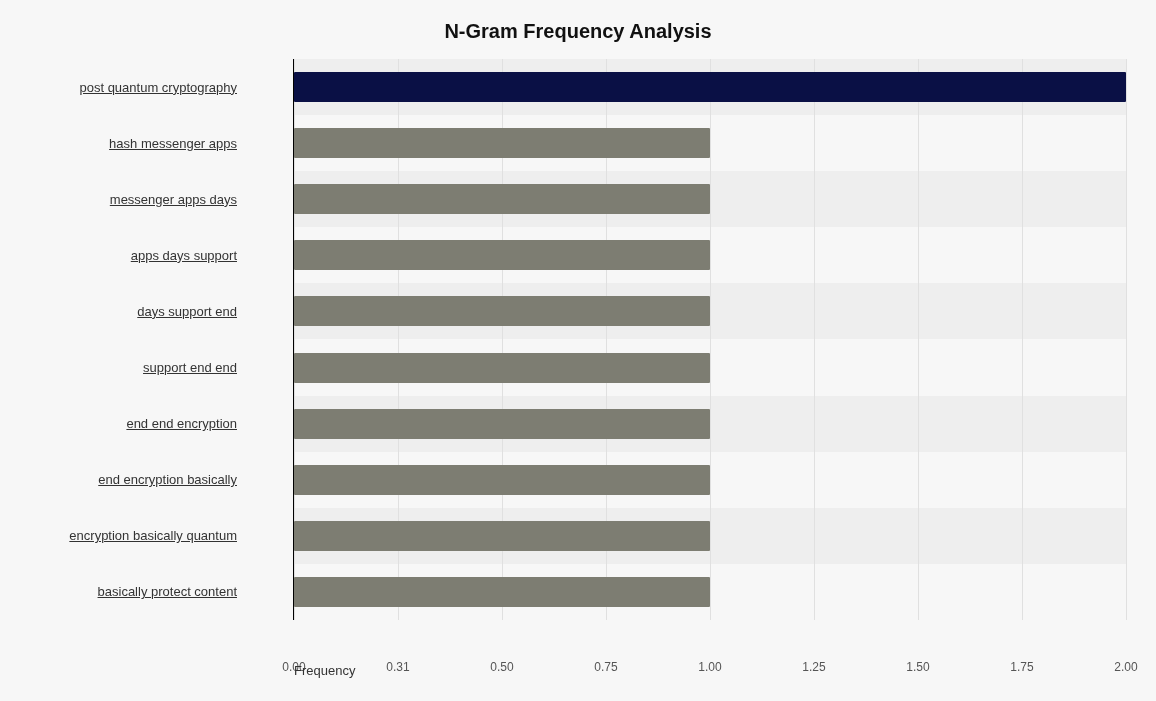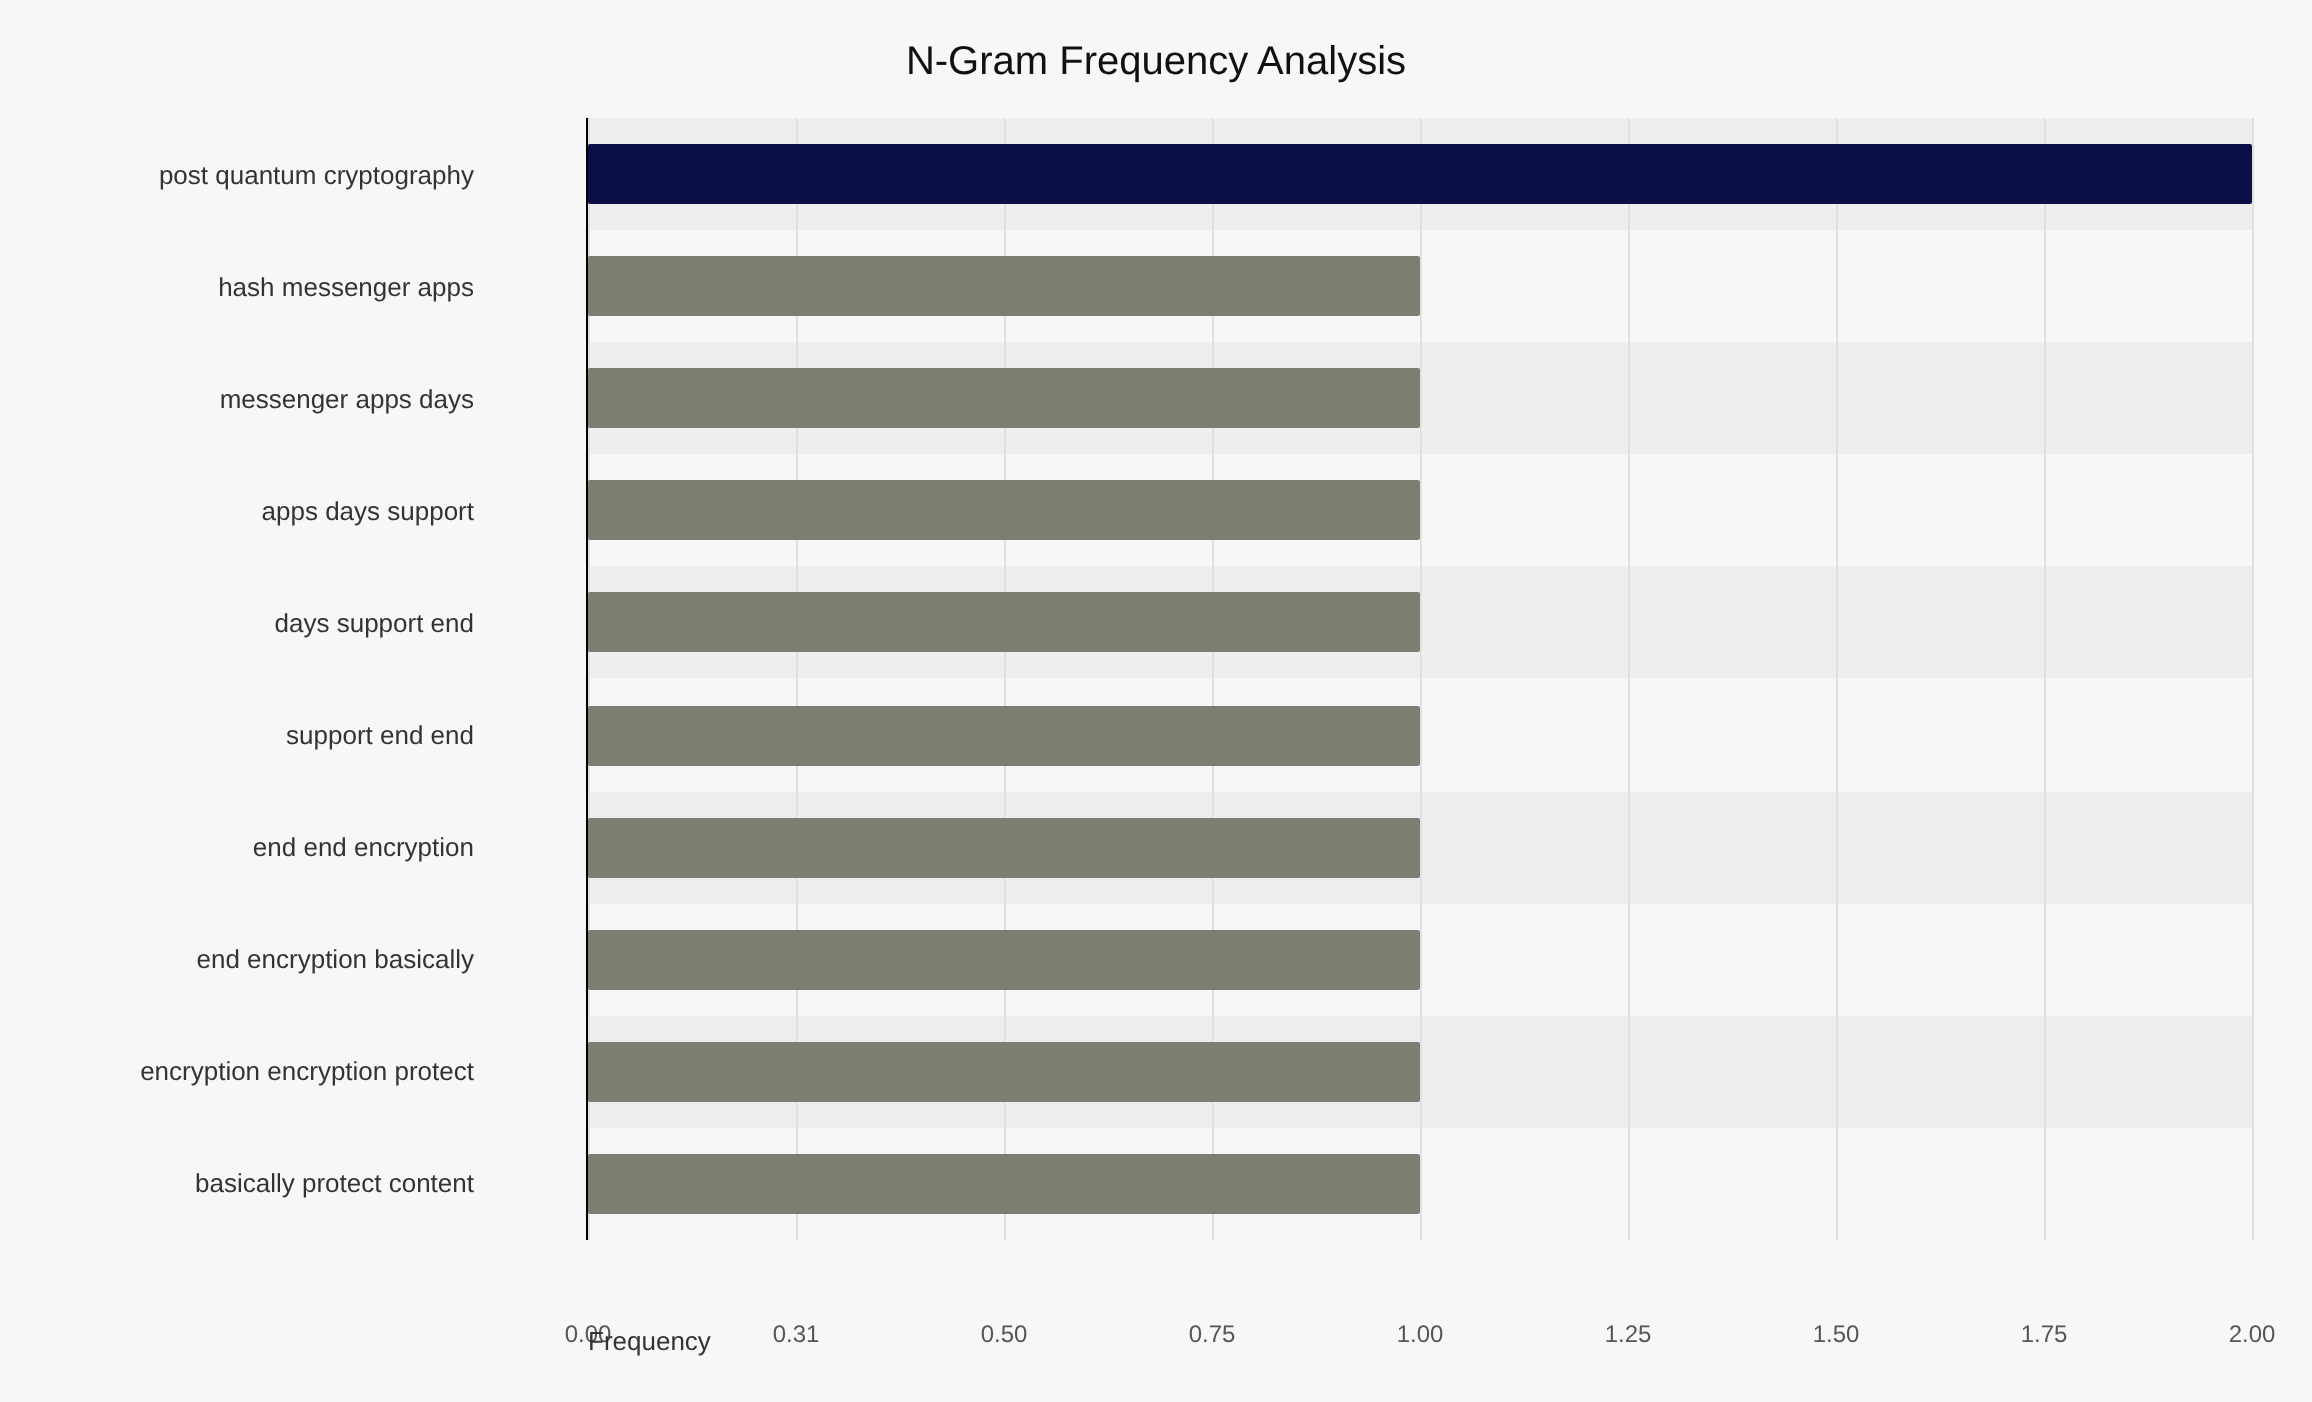--- a/index.html
+++ b/index.html
@@ -13,21 +13,21 @@
     .chart-container {
       width: 1156px;
       height: 701px;
       background: #f7f7f7;
       padding: 20px 30px 60px 30px;
       position: relative;
     }
     .chart-title {
       text-align: center;
       font-size: 20px;
-      font-weight: normal;
+      font-weight: bold;
       color: #111;
       margin-bottom: 16px;
     }
     .chart-area {
       display: flex;
       flex-direction: row;
       width: 100%;
       height: calc(100% - 60px);
     }
     .y-axis {
@@ -36,20 +36,21 @@
       justify-content: space-around;
       width: 215px;
       flex-shrink: 0;
       padding-right: 8px;
     }
     .y-label {
       font-size: 13px;
       color: #333;
       text-align: right;
       line-height: 1;
+      text-decoration: underline;
     }
     .plot-area {
       flex: 1;
       position: relative;
       display: flex;
       flex-direction: column;
       justify-content: space-around;
       border-left: 1px solid #000000;
       margin-left: 48px;
     }
@@ -102,21 +103,21 @@
   <div class="chart-area">
     <div class="y-axis" id="y-axis">
         <div class="y-label">post quantum cryptography</div>
         <div class="y-label">hash messenger apps</div>
         <div class="y-label">messenger apps days</div>
         <div class="y-label">apps days support</div>
         <div class="y-label">days support end</div>
         <div class="y-label">support end end</div>
         <div class="y-label">end end encryption</div>
         <div class="y-label">end encryption basically</div>
-        <div class="y-label">encryption encryption protect</div>
+        <div class="y-label">encryption basically quantum</div>
         <div class="y-label">basically protect content</div>
       </div>
     <div class="plot-area" id="plot-area">
         <div style="position: absolute; left: 0px; right: 0px; height: 10%; top: 90%; background: rgb(247, 247, 247); z-index: 0;"></div>
         <div style="position: absolute; left: 0px; right: 0px; height: 10%; top: 80%; background: rgb(238, 238, 238); z-index: 0;"></div>
         <div style="position: absolute; left: 0px; right: 0px; height: 10%; top: 70%; background: rgb(247, 247, 247); z-index: 0;"></div>
         <div style="position: absolute; left: 0px; right: 0px; height: 10%; top: 60%; background: rgb(238, 238, 238); z-index: 0;"></div>
         <div style="position: absolute; left: 0px; right: 0px; height: 10%; top: 50%; background: rgb(247, 247, 247); z-index: 0;"></div>
         <div style="position: absolute; left: 0px; right: 0px; height: 10%; top: 40%; background: rgb(238, 238, 238); z-index: 0;"></div>
         <div style="position: absolute; left: 0px; right: 0px; height: 10%; top: 30%; background: rgb(247, 247, 247); z-index: 0;"></div>

